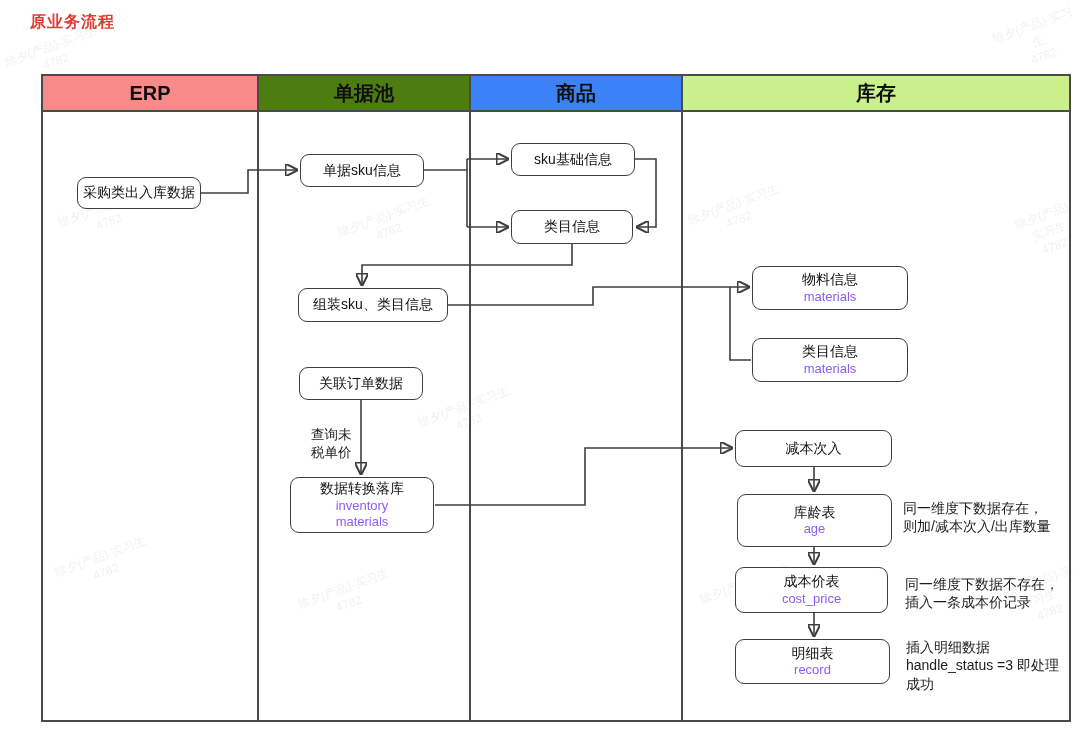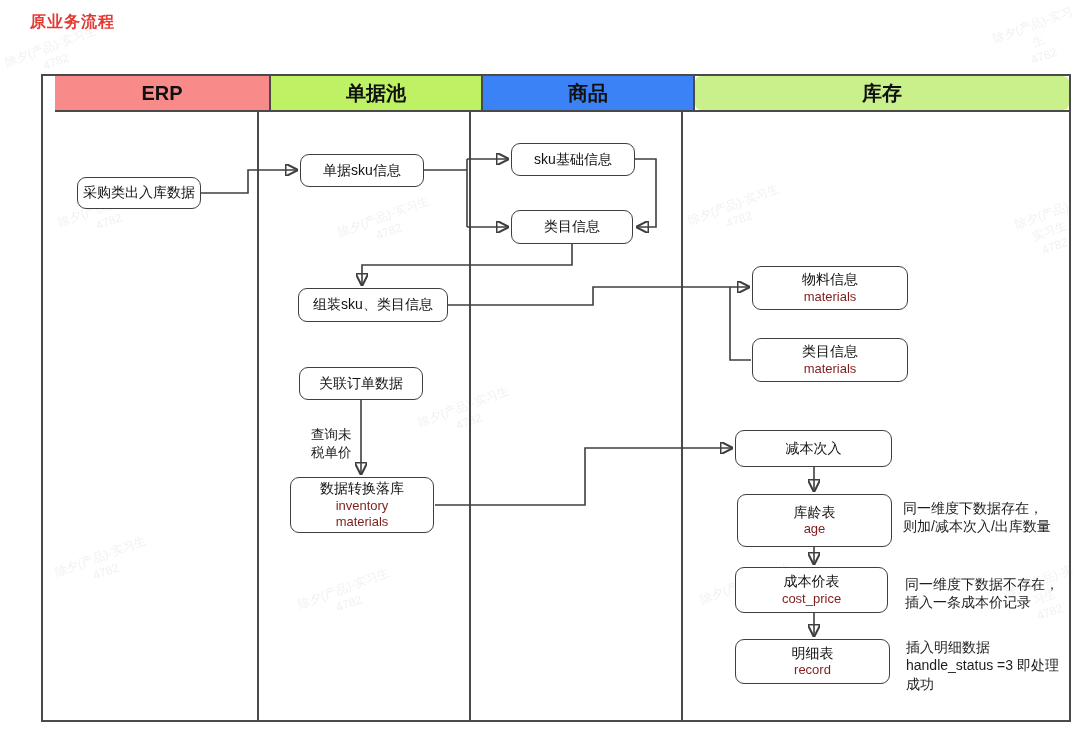--- a/index.html
+++ b/index.html
@@ -8,50 +8,50 @@
     font-family:"Liberation Sans","DejaVu Sans",sans-serif;
     overflow:hidden;color:#111;
   }
   .page-title{
     position:absolute;left:30px;top:12px;
     font-size:16px;font-weight:bold;color:#e23b33;letter-spacing:1px;
   }
   
   .lane-table{
     position:absolute;left:41px;top:74px;width:1030px;height:648px;
-    border:2px solid #4a4a4a;box-sizing:border-box;background:transparent;padding-left:12px;
+    border:2px solid #4a4a4a;box-sizing:border-box;background:transparent;
   }
   .lane-header{display:flex;height:36px;border-bottom:2px solid #4a4a4a;box-sizing:border-box;}
   .lane-cell{
     display:flex;align-items:center;justify-content:center;
     font-size:20px;font-weight:600;color:#101010;box-sizing:border-box;
     border-right:2px solid #4a4a4a;
   }
-  .lane-cell:last-child{border-right:none;border-radius:6px;}
+  .lane-cell:last-child{border-right:none;}
   .lc-0{width:216px;}
   .lc-1{width:212px;}
   .lc-2{width:212px;}
   .lc-3{flex:1;}
   .lane-divider{
     position:absolute;width:2px;top:36px;bottom:0;background:#4a4a4a;
   }
   .ld-0{left:214px;}
   .ld-1{left:426px;}
   .ld-2{left:638px;}
   
   .edges-svg{position:absolute;left:0;top:0;width:1080px;height:733px;pointer-events:none;}
   .edges-svg path{fill:none;stroke:#3f3f3f;stroke-width:1.6;}
   
   .node{
     position:absolute;background:#ffffff;border:1.6px solid #3f3f3f;border-radius:9px;
     display:flex;flex-direction:column;align-items:center;justify-content:center;
     box-sizing:border-box;line-height:1.25;z-index:3;
   }
   .node-label{font-size:14px;color:#111;text-align:center;white-space:nowrap;}
-  .node-sub{font-size:13px;color:#7f1d1d;text-align:right;white-space:nowrap;line-height:1.25;}
+  .node-sub{font-size:13px;color:#8b5cf6;text-align:right;white-space:nowrap;line-height:1.25;}
   
   .edge-label{
     position:absolute;font-size:13.5px;color:#1a1a1a;line-height:1.35;text-align:left;z-index:2;
   }
   .annotation{
     position:absolute;font-size:14px;color:#1d1d1d;line-height:1.32;z-index:2;
   }
   
   .watermark{
     position:absolute;font-size:12px;color:rgba(110,110,110,0.10);
@@ -83,21 +83,21 @@
 <span class="watermark" style="left:700px;top:575px">除夕(产品)-实习生
 4782</span>
 <span class="watermark" style="left:1008px;top:572px">除夕(产品)-实习生
 4782</span>
 
 <div class="page-title">原业务流程</div>
 
 <div class="lane-table">
   <div class="lane-header">
     <div class="lane-cell lc-0" style="background:#f88a8a">ERP</div>
-    <div class="lane-cell lc-1" style="background:#bef264">单据池</div>
+    <div class="lane-cell lc-1" style="background:#4d7c0f">单据池</div>
     <div class="lane-cell lc-2" style="background:#3b82f6">商品</div>
     <div class="lane-cell lc-3" style="background:#caf08b">库存</div>
   </div>
   <div class="lane-divider ld-0"></div>
   <div class="lane-divider ld-1"></div>
   <div class="lane-divider ld-2"></div>
 </div>
 
 <svg class="edges-svg" xmlns="http://www.w3.org/2000/svg">
   <defs>

